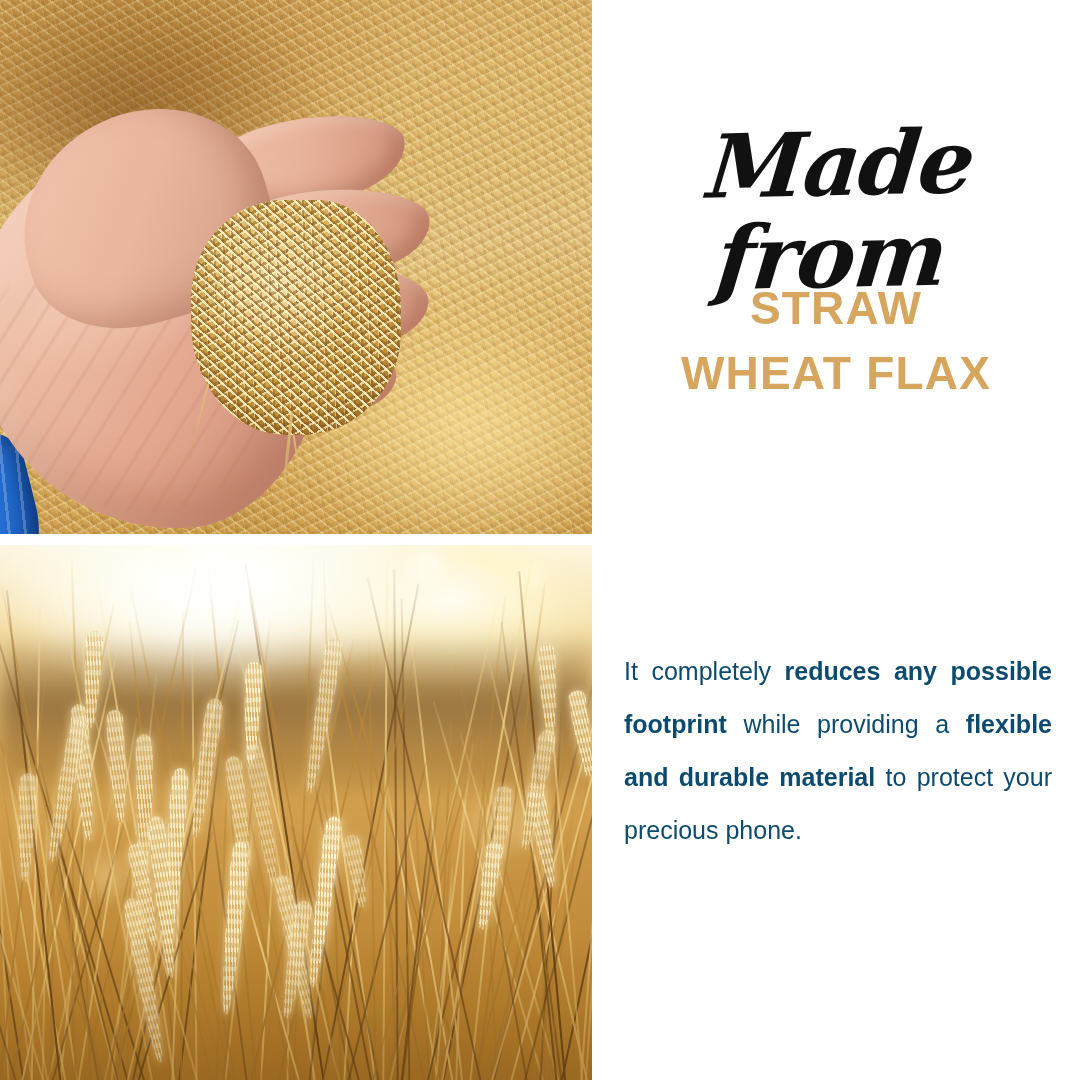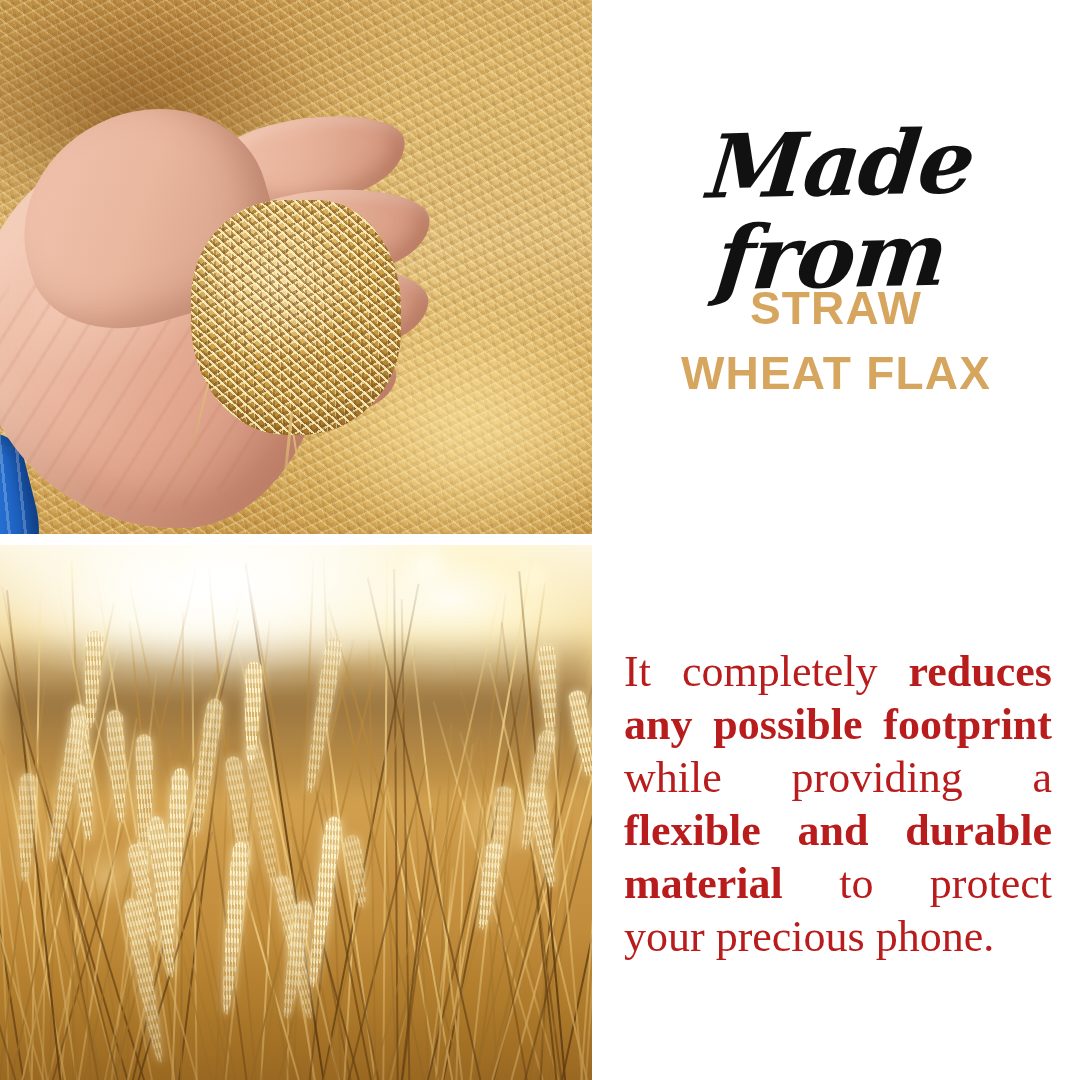--- a/index.html
+++ b/index.html
@@ -274,24 +274,24 @@
     letter-spacing: 1.2px;
     color: #d6a55e;
   }
   .subhead .line { display: block; }
 
   .body-copy {
     position: absolute;
     left: 32px;
     top: 645px;
     width: 428px;
-    font-family: Liberation Serif, serif;
-    font-size: 44px;
+    font-family: Liberation Sans, sans-serif;
+    font-size: 25px;
     line-height: 53px;
-    color: #b91c1c;
+    color: #0c4a6e;
     text-align: justify;
     text-justify: inter-word;
     font-weight: 400;
   }
   .body-copy b { font-weight: 700; }
 </style>
 </head>
 <body>
 
 <div id="poster">

